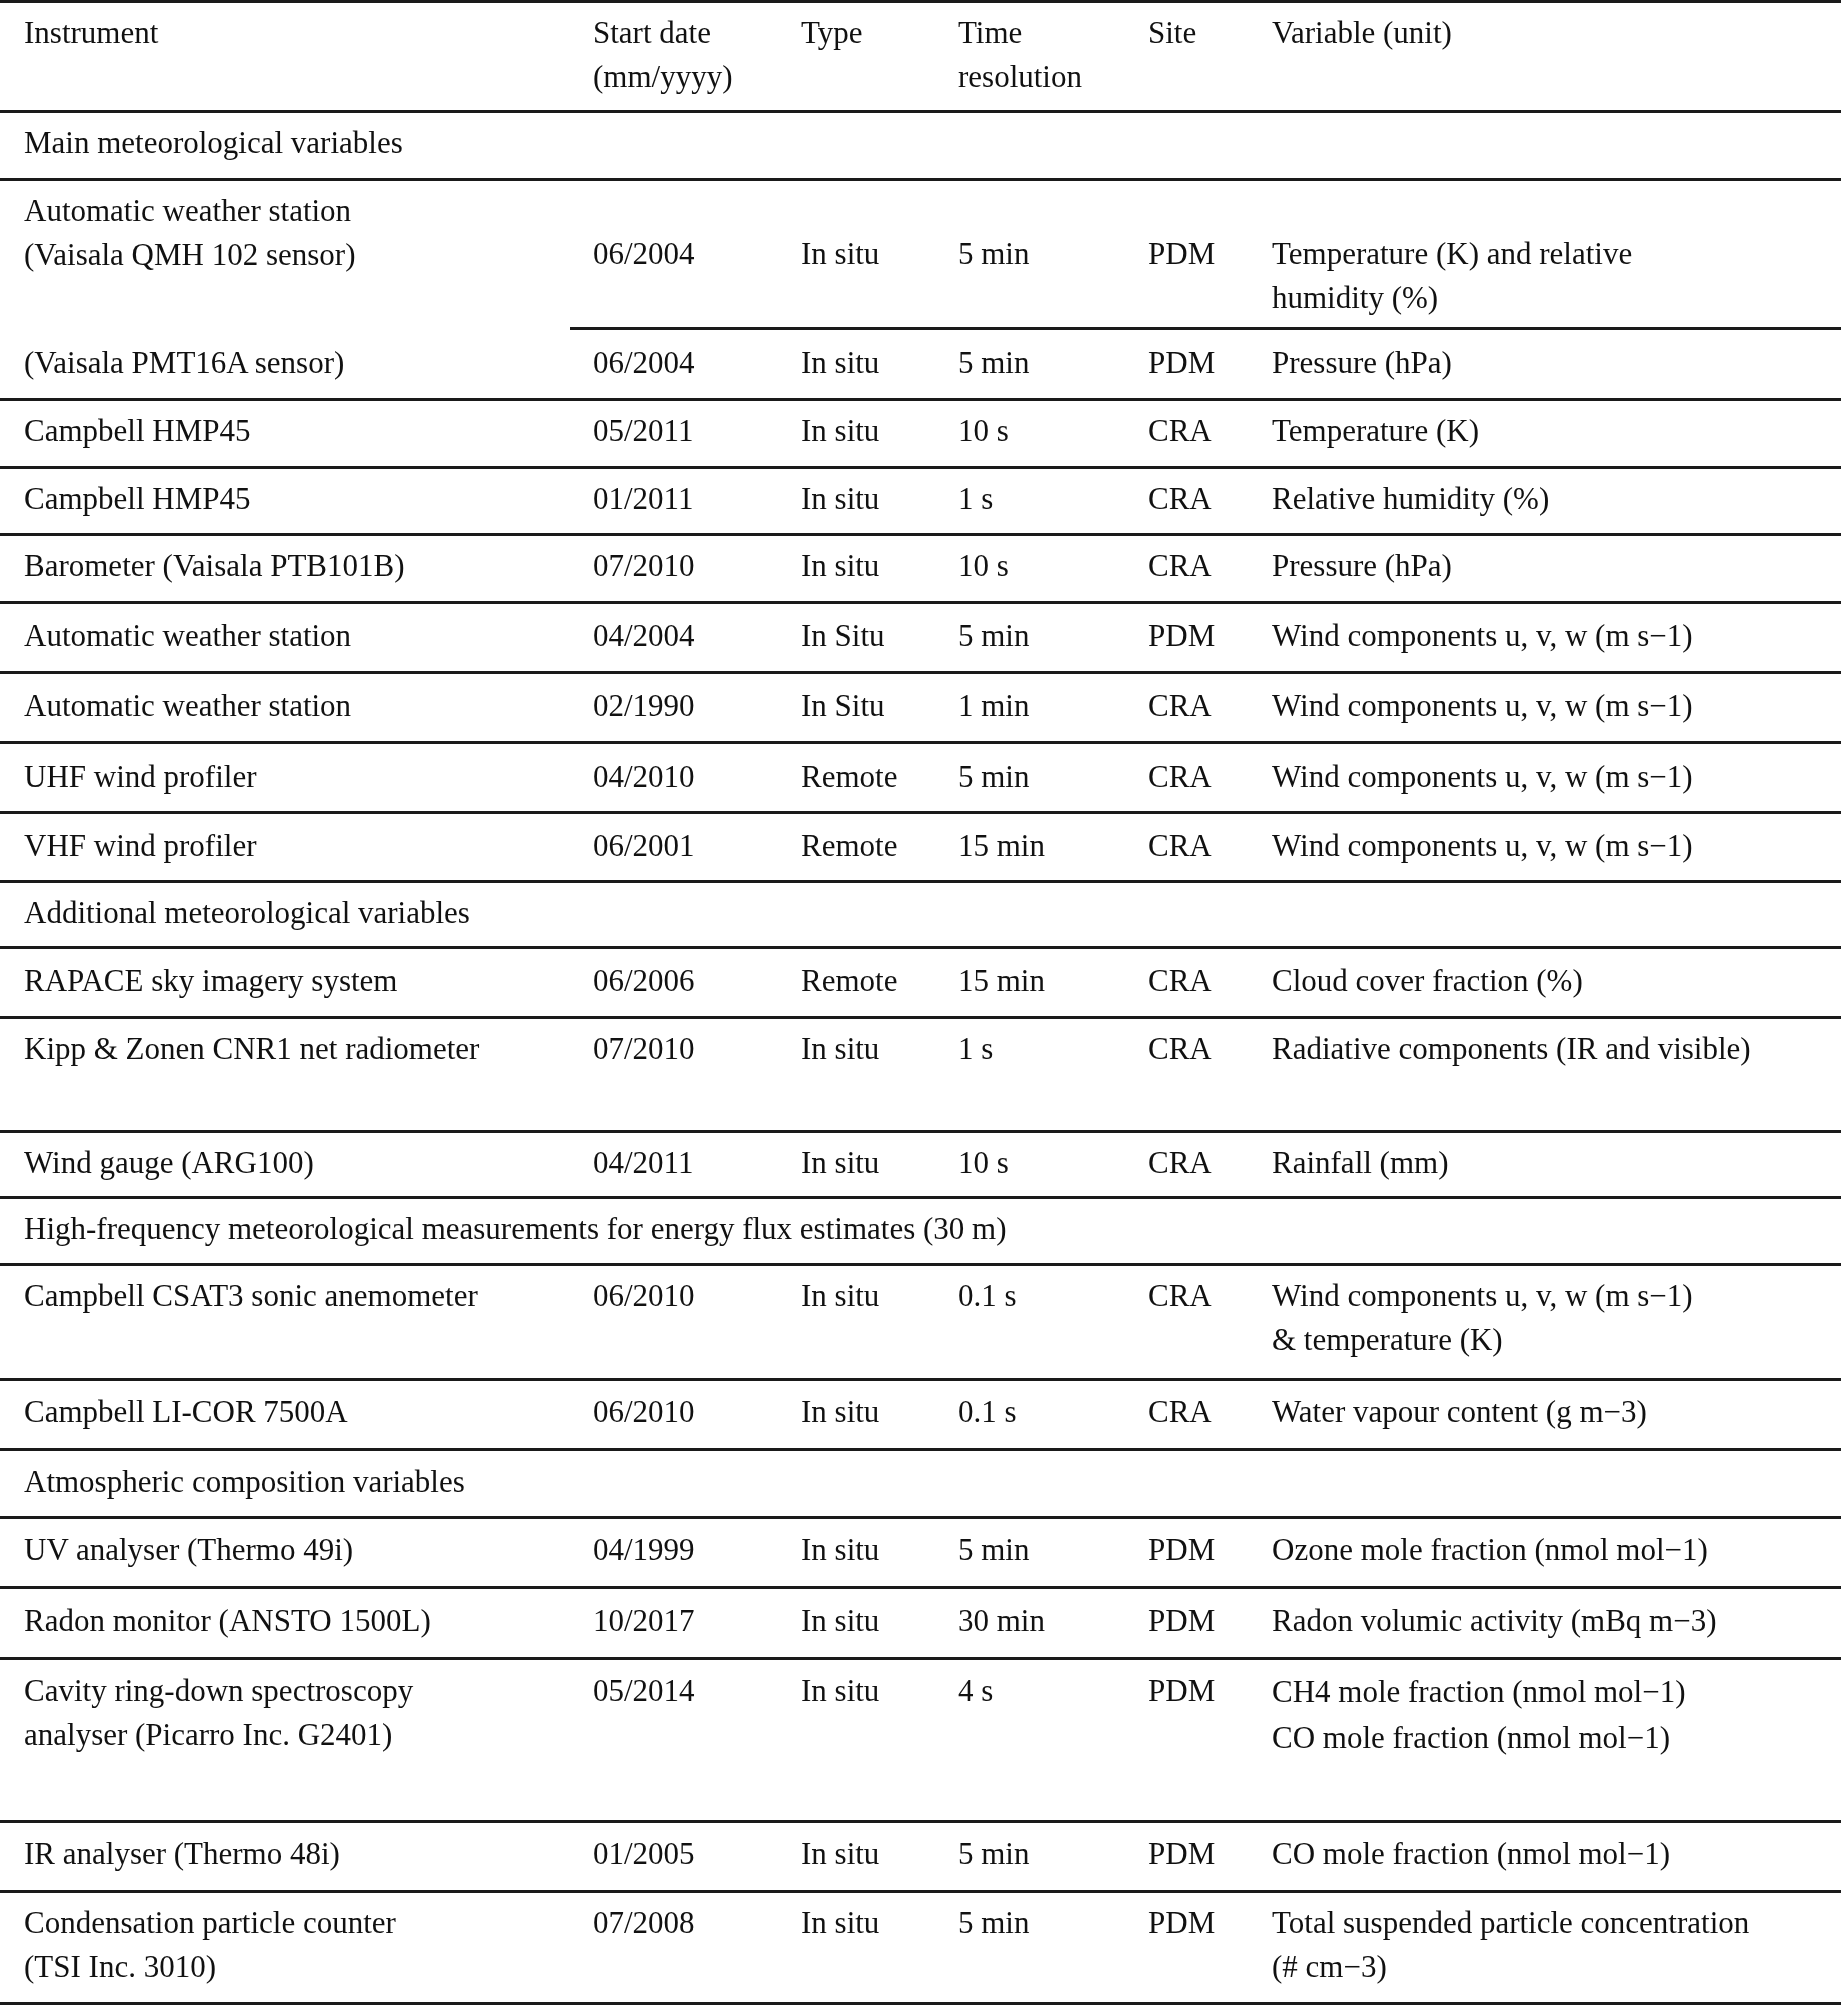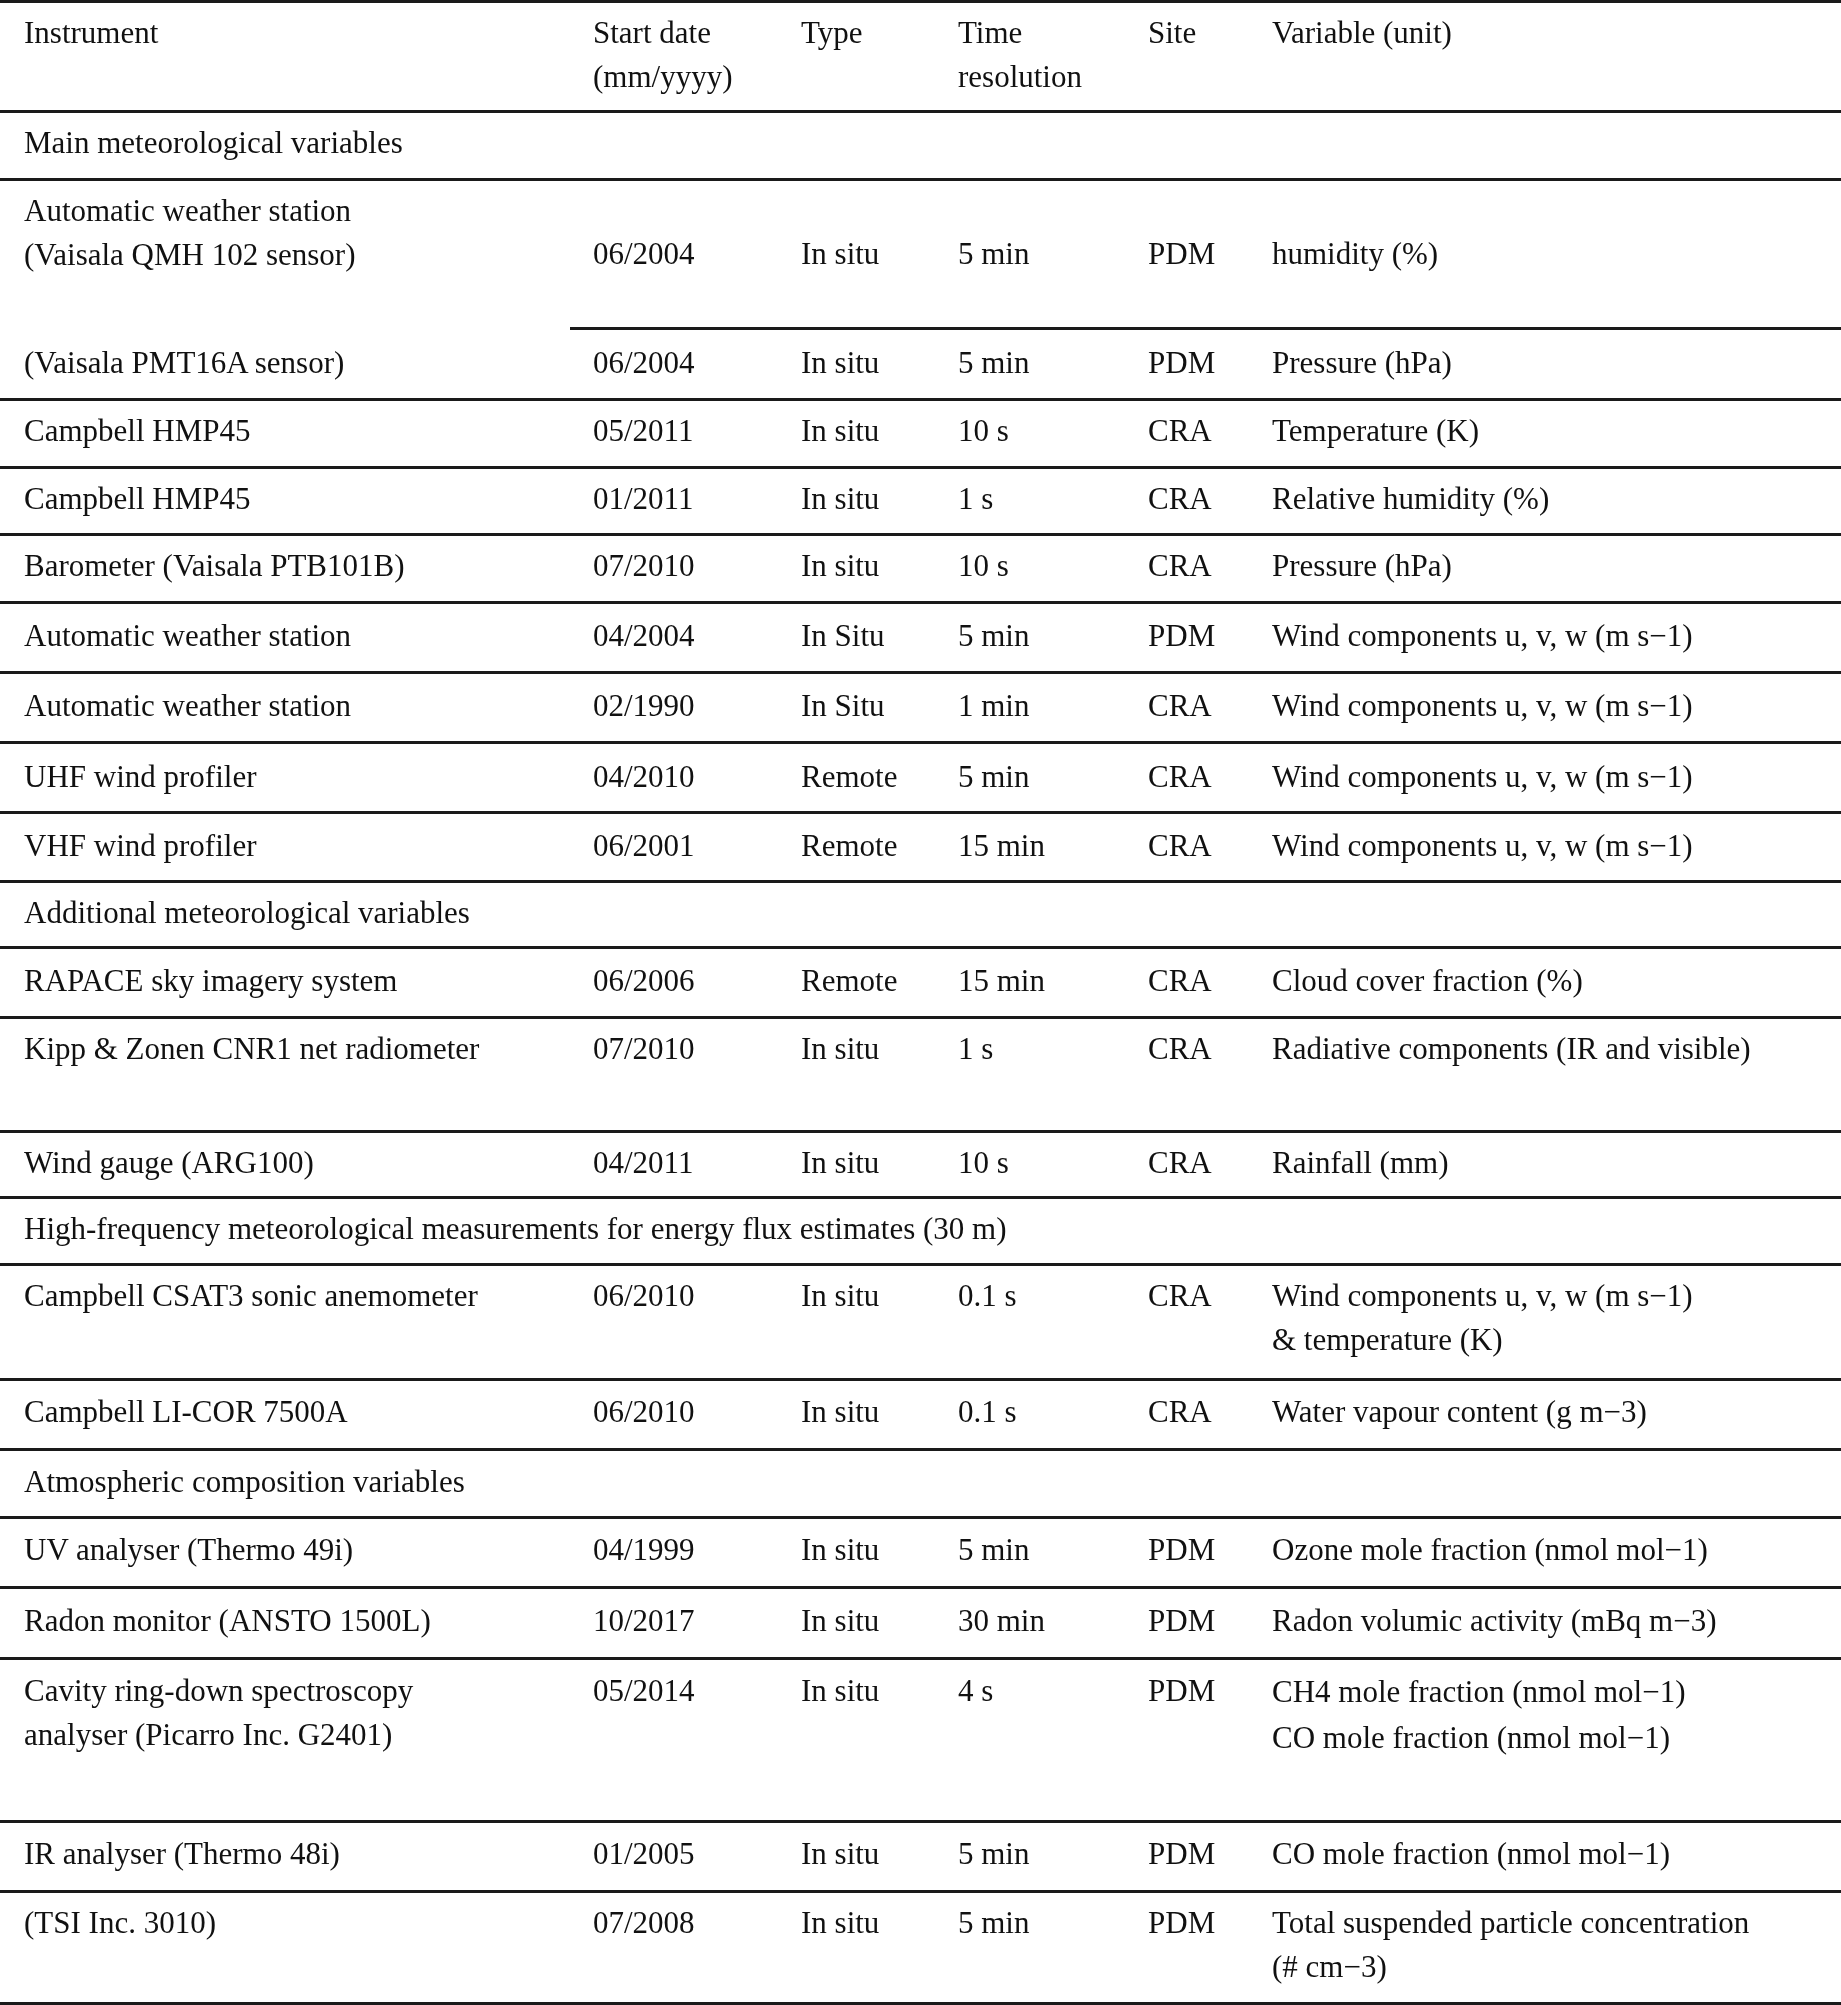--- a/index.html
+++ b/index.html
@@ -72,20 +72,21 @@
     <span class="line">Automatic weather station</span>
     <span class="line">(Vaisala QMH 102 sensor)</span>
   </div>
 </div>
 <div class="row" style="top:232px">
   <div class="cell c1">06/2004</div>
   <div class="cell c2">In situ</div>
   <div class="cell c3">5 min</div>
   <div class="cell c4">PDM</div>
   <div class="cell c5">
+    <span class="line">Temperature (K) and relative</span>
     <span class="line">humidity (%)</span>
   </div>
 </div>
 
 <div class="row" style="top:341px">
   <div class="cell c0">(Vaisala PMT16A sensor)</div>
   <div class="cell c1">06/2004</div>
   <div class="cell c2">In situ</div>
   <div class="cell c3">5 min</div>
   <div class="cell c4">PDM</div>
@@ -248,20 +249,21 @@
   <div class="cell c0">IR analyser (Thermo 48i)</div>
   <div class="cell c1">01/2005</div>
   <div class="cell c2">In situ</div>
   <div class="cell c3">5 min</div>
   <div class="cell c4">PDM</div>
   <div class="cell c5">CO mole fraction (nmol mol−1)</div>
 </div>
 
 <div class="row" style="top:1901px">
   <div class="cell c0">
+    <span class="line">Condensation particle counter</span>
     <span class="line">(TSI Inc. 3010)</span>
   </div>
   <div class="cell c1">07/2008</div>
   <div class="cell c2">In situ</div>
   <div class="cell c3">5 min</div>
   <div class="cell c4">PDM</div>
   <div class="cell c5">
     <span class="line">Total suspended particle concentration</span>
     <span class="line">(# cm−3)</span>
   </div>

